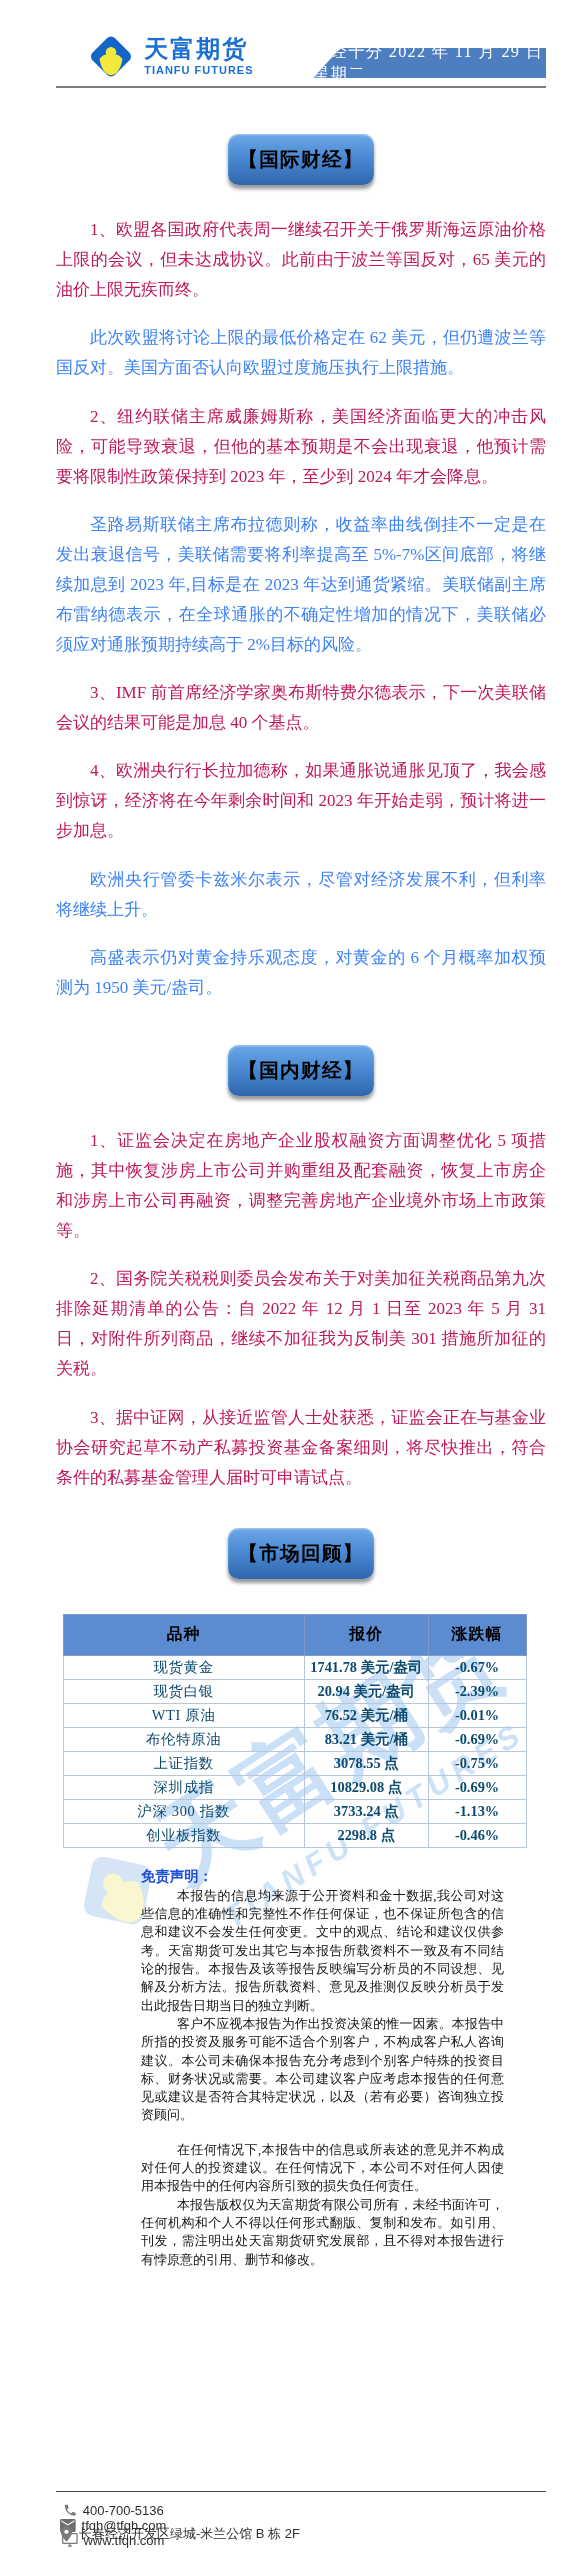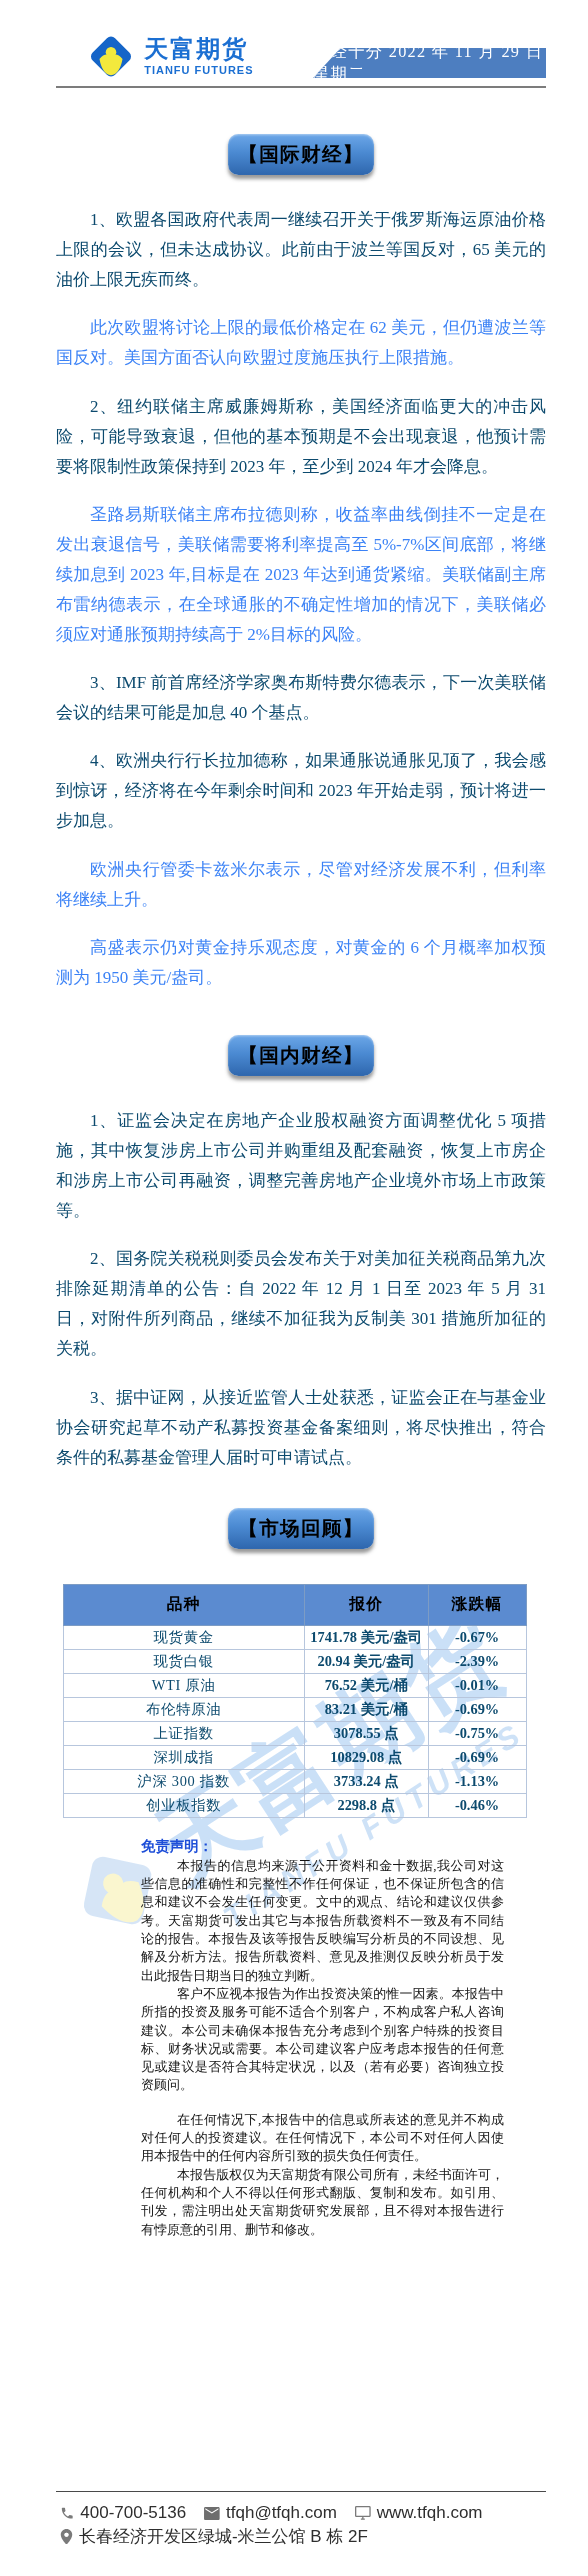--- a/index.html
+++ b/index.html
@@ -19,37 +19,37 @@
   .banner {
     position:absolute; left:313px; top:48px; width:233px; height:30px;
     background:#4d7ec0; clip-path:polygon(27.5px 0,100% 0,100% 100%,0 100%);
     display:flex; align-items:center; justify-content:center;
     color:#fff; font-size:16.3px; letter-spacing:1.3px;
   }
   .hline { position:absolute; left:56px; top:86px; width:490px; height:2px; background:#7c7c7c; }
 
   
   .section-btn {
-    width:146px; height:41px; margin:4px auto; border-radius:10.5px;
+    width:146px; height:51px; margin:4px auto; border-radius:10.5px;
     background:linear-gradient(180deg,#6ca7e8 0%,#4b8ad2 45%,#2e66ad 100%);
     box-shadow:0 3.3px 3.9px rgba(70,70,70,0.55), inset 0 1.3px 2px rgba(255,255,255,0.4);
     display:flex; align-items:center; justify-content:center;
     font-size:19.6px; font-weight:bold; color:#000; letter-spacing:1.3px;
   }
   #btn-intl { margin-top:42px; margin-bottom:30px; }
   #btn-domestic { margin-top:42px; margin-bottom:30px; }
   #btn-market { margin-top:35px; margin-bottom:0;align-items:center; }
 
   
   .content { padding:0 42px 0 56px; position:relative; }
   p.news {
     font-size:17px; line-height:30px; text-align:justify; text-indent:34px;
     margin:0 0 18.3px 0;
   }
-  .blue { color:#0c4a6e; }
+  .blue { color:#be185d; }
   .black { color:#3b82f6; }
 
   
   table.market {
     width:464px; margin:35px 0 0 6.5px; border-collapse:collapse;
     position:relative; z-index:2; background:transparent;
   }
   table.market th {
     background:#5b8bd0; height:38px; font-size:15.7px; font-weight:bold; color:#000;
     border:0.7px solid #7d9cc4; letter-spacing:1.3px;
@@ -79,21 +79,21 @@
   .disclaimer { margin:19.6px 42px 0 85px; position:relative; z-index:2; }
   .disclaimer h3 { font-size:14.4px; font-weight:bold; color:#1d4ed8; margin:0; line-height:19.6px; }
   .disclaimer p {
     font-size:13px; line-height:18.3px; color:#151515; text-align:justify;
     text-indent:36px; margin:0;
   }
   .disclaimer p.gap { margin-top:16px; }
 
   
   .footer-line { position:absolute; left:56px; top:2491px; width:490px; height:1.3px; background:#4a4a4a; }
-  .footer-row { position:absolute; display:flex; align-items:flex-start; font-family:"Liberation Sans","DejaVu Sans",sans-serif; font-size:17px; color:#2e2e2e; }
+  .footer-row { position:absolute; display:flex; align-items:center; font-family:"Liberation Sans","DejaVu Sans",sans-serif; font-size:13px; color:#2e2e2e;flex-direction:column; }
   #footer-row1 { left:60px; top:2503px; }
   #footer-row2 { left:60px; top:2525px; }
   .f-item { display:flex; align-items:center; margin-right:18.3px; }
   .f-item svg { margin-right:5.9px; }
 </style>
 </head>
 <body>
 
 <div class="page">
 

